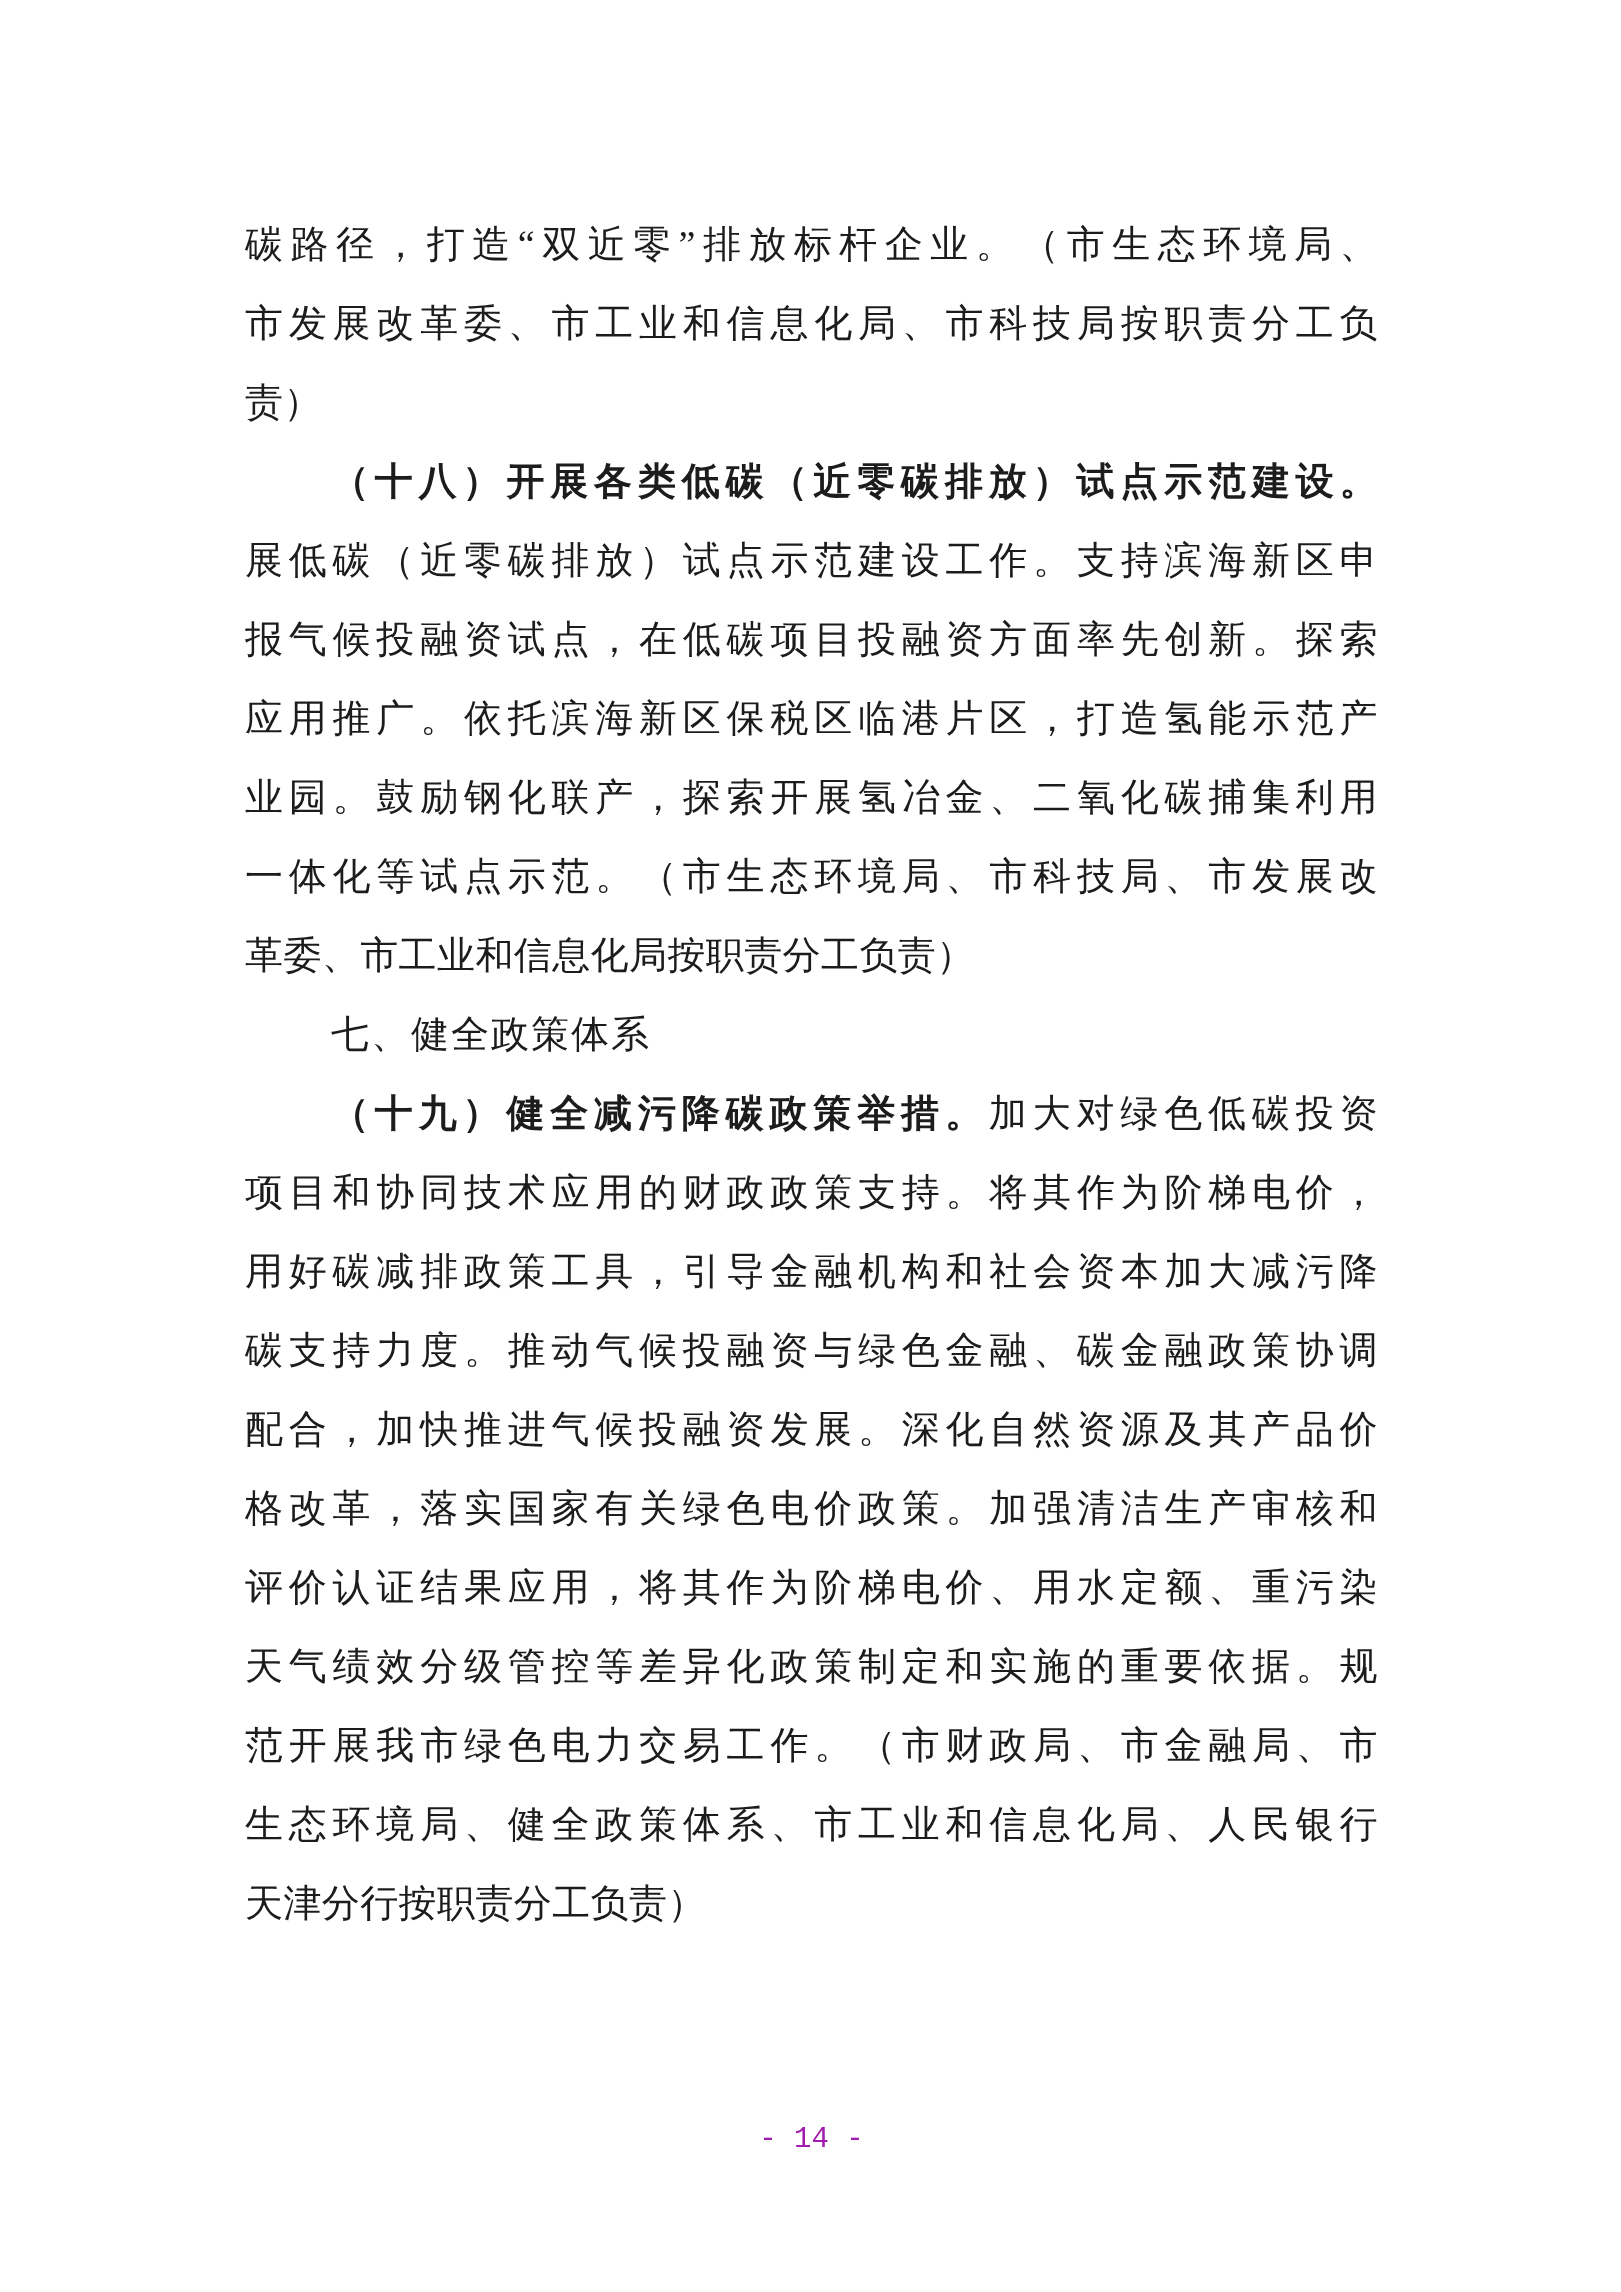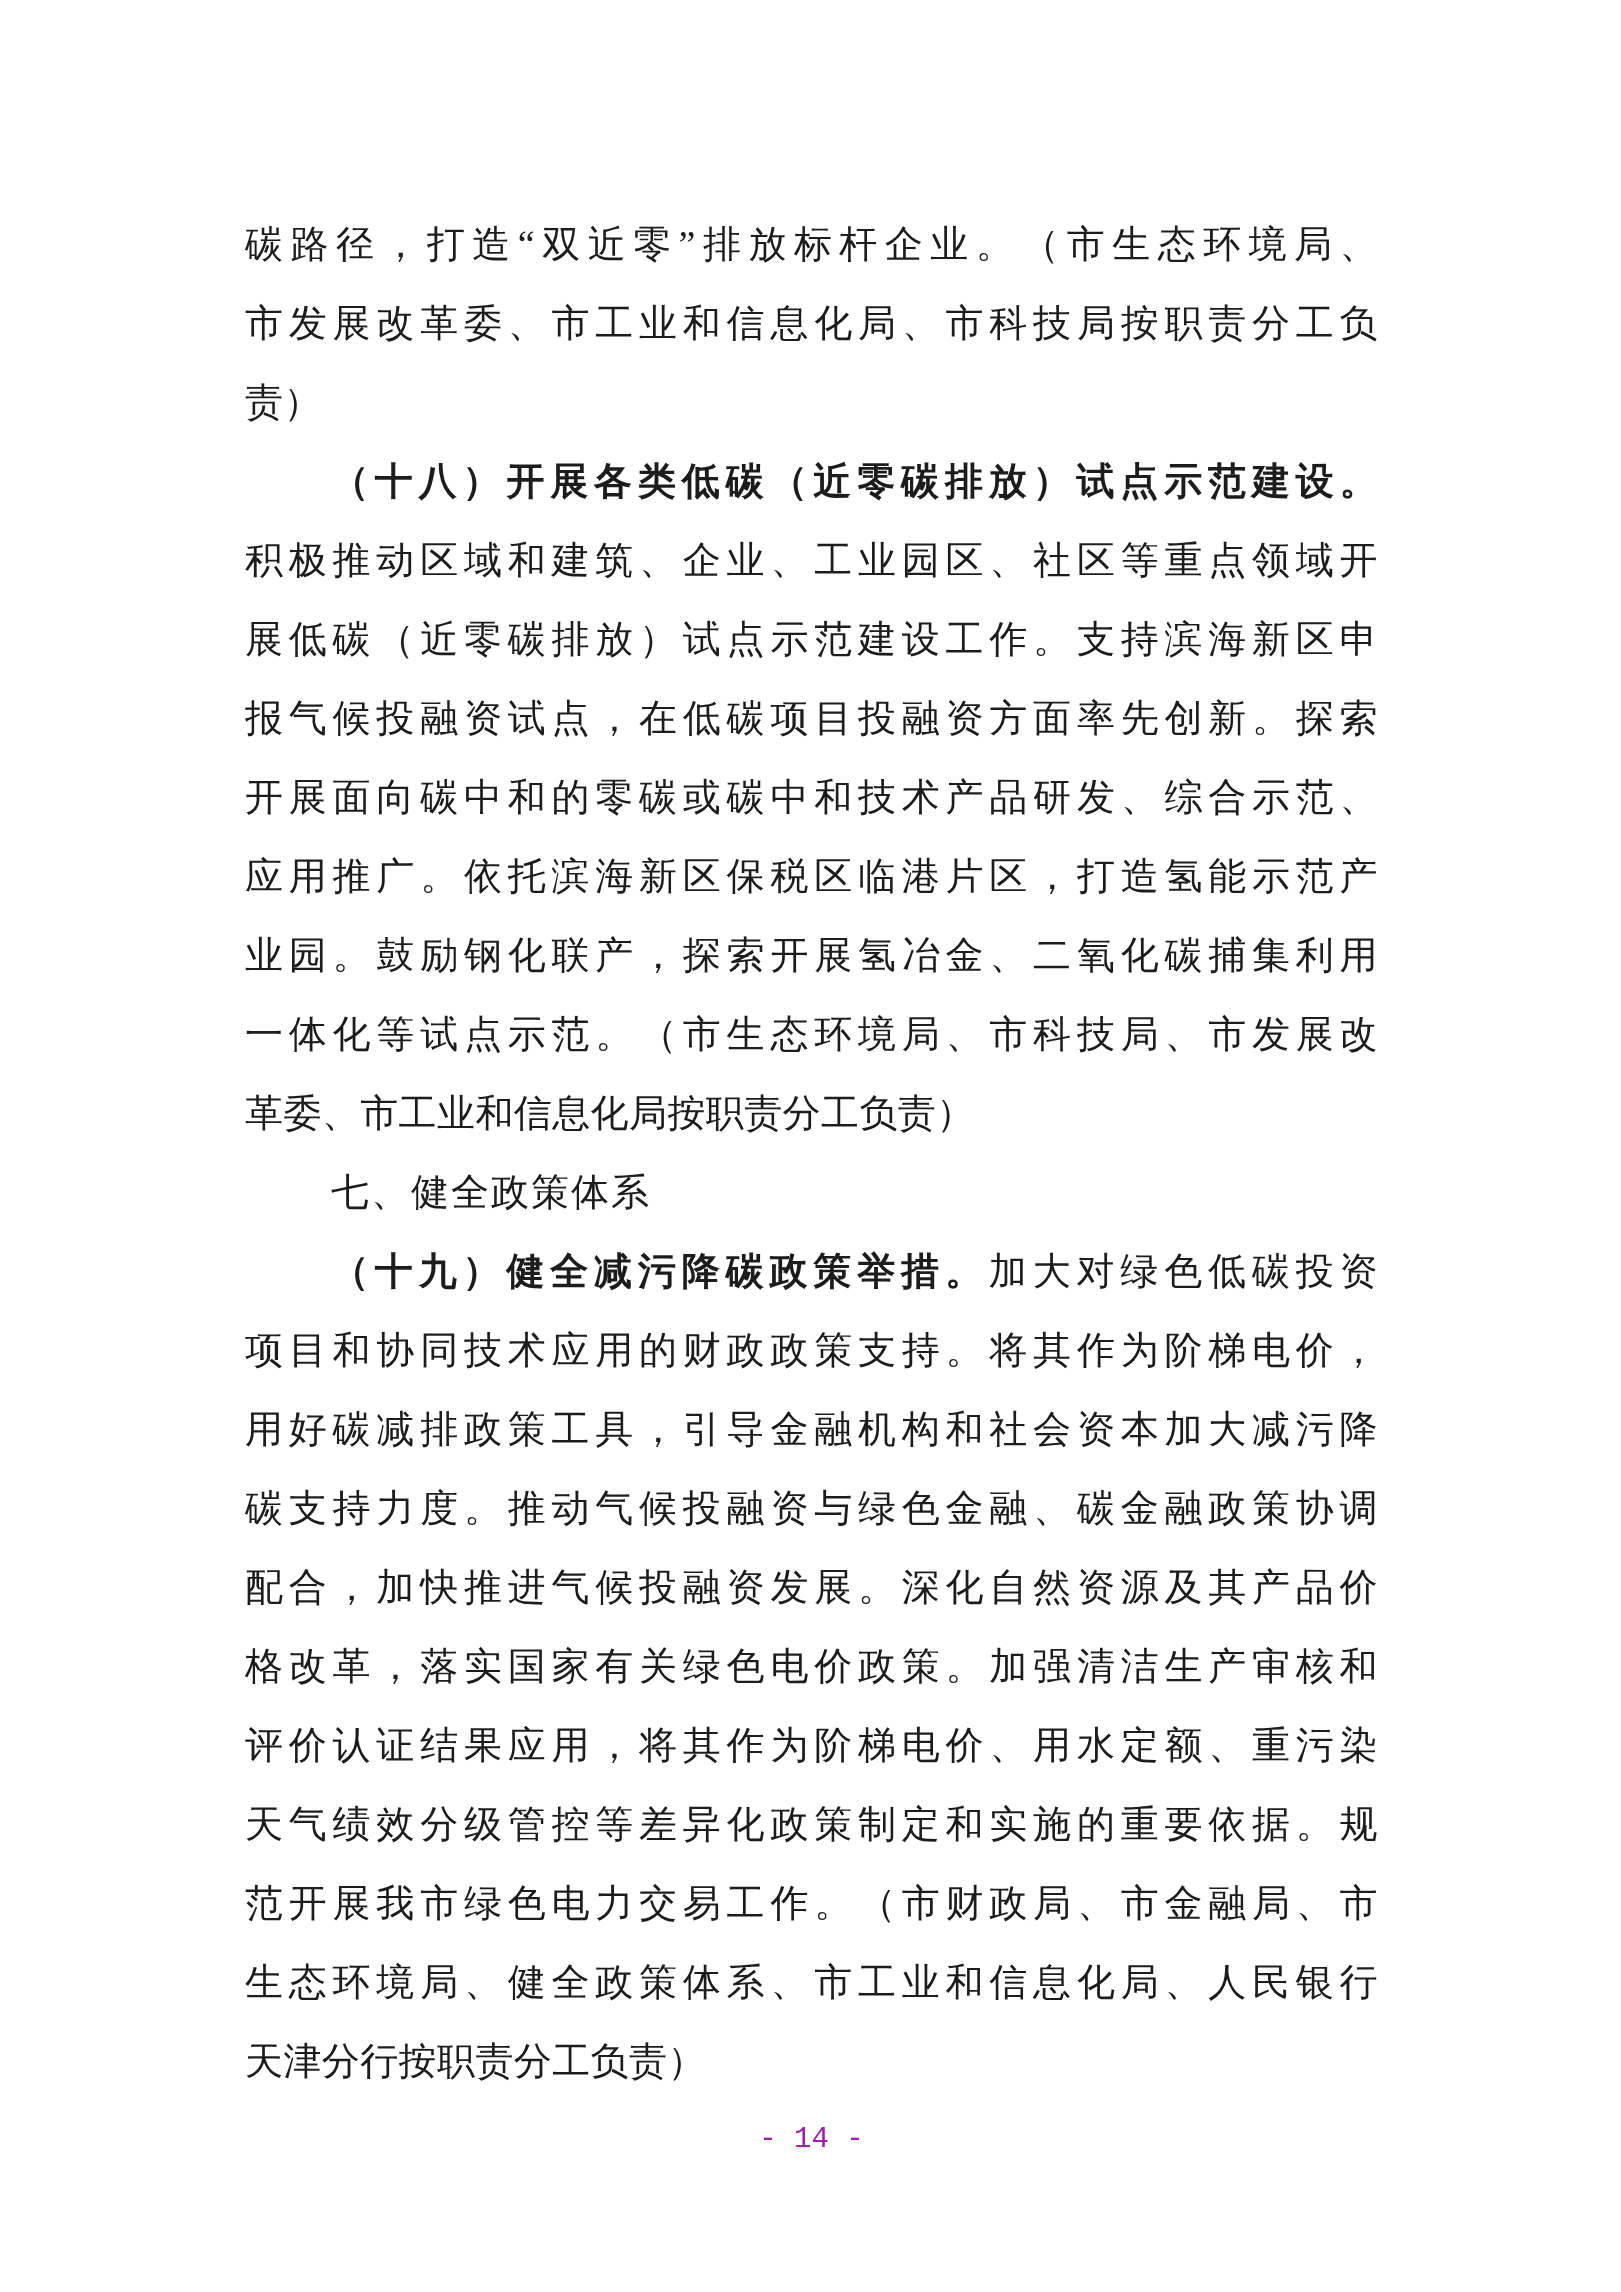--- a/index.html
+++ b/index.html
@@ -63,24 +63,22 @@
 </style>
 </head>
 <body>
 
 <div class="page">
   <div class="textblock" id="lines">
       <div class="line fill"><span class="seg-body">碳路径，打造“双近零”排放标杆企业。（市生态环境局、</span></div>
       <div class="line fill"><span class="seg-body">市发展改革委、市工业和信息化局、市科技局按职责分工负</span></div>
       <div class="line"><span class="seg-body">责）</span></div>
       <div class="line indent fill"><span class="seg-lead">（十八）开展各类低碳（近零碳排放）试点示范建设。</span></div>
-      <div class="line fill"><span class="seg-body">积极推动区域和建筑、企业、工业园区、社区等重点领域开</span></div>
       <div class="line fill"><span class="seg-body">展低碳（近零碳排放）试点示范建设工作。支持滨海新区申</span></div>
       <div class="line fill"><span class="seg-body">报气候投融资试点，在低碳项目投融资方面率先创新。探索</span></div>
-      <div class="line fill"><span class="seg-body">开展面向碳中和的零碳或碳中和技术产品研发、综合示范、</span></div>
       <div class="line fill"><span class="seg-body">应用推广。依托滨海新区保税区临港片区，打造氢能示范产</span></div>
       <div class="line fill"><span class="seg-body">业园。鼓励钢化联产，探索开展氢冶金、二氧化碳捕集利用</span></div>
       <div class="line fill"><span class="seg-body">一体化等试点示范。（市生态环境局、市科技局、市发展改</span></div>
       <div class="line"><span class="seg-body">革委、市工业和信息化局按职责分工负责）</span></div>
       <div class="line indent"><span class="seg-heading">七、健全政策体系</span></div>
       <div class="line indent fill"><span class="seg-lead">（十九）健全减污降碳政策举措。</span><span class="seg-body">加大对绿色低碳投资</span></div>
       <div class="line fill"><span class="seg-body">项目和协同技术应用的财政政策支持。将其作为阶梯电价，</span></div>
       <div class="line fill"><span class="seg-body">用好碳减排政策工具，引导金融机构和社会资本加大减污降</span></div>
       <div class="line fill"><span class="seg-body">碳支持力度。推动气候投融资与绿色金融、碳金融政策协调</span></div>
       <div class="line fill"><span class="seg-body">配合，加快推进气候投融资发展。深化自然资源及其产品价</span></div>

